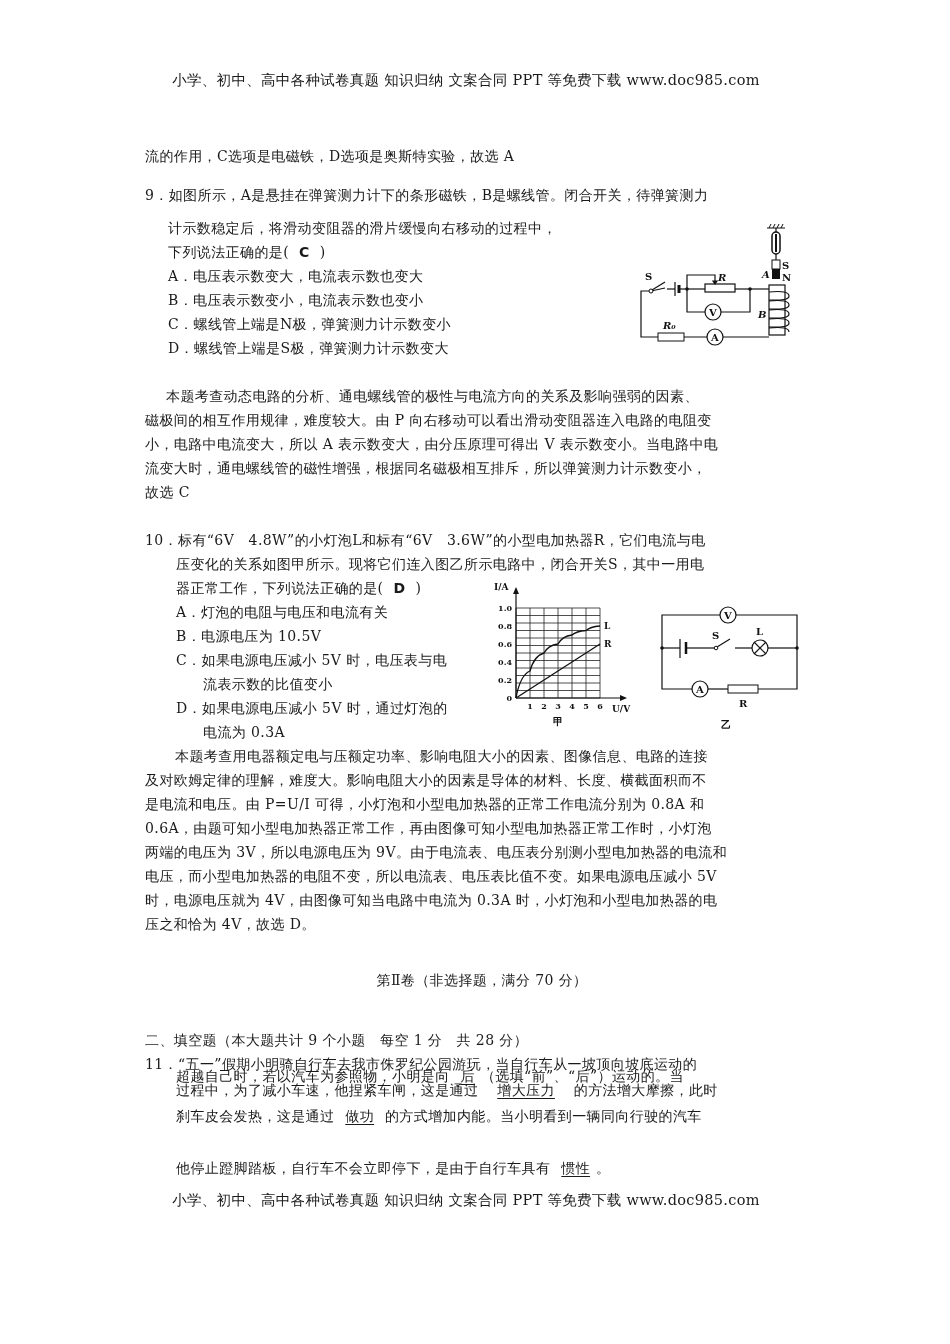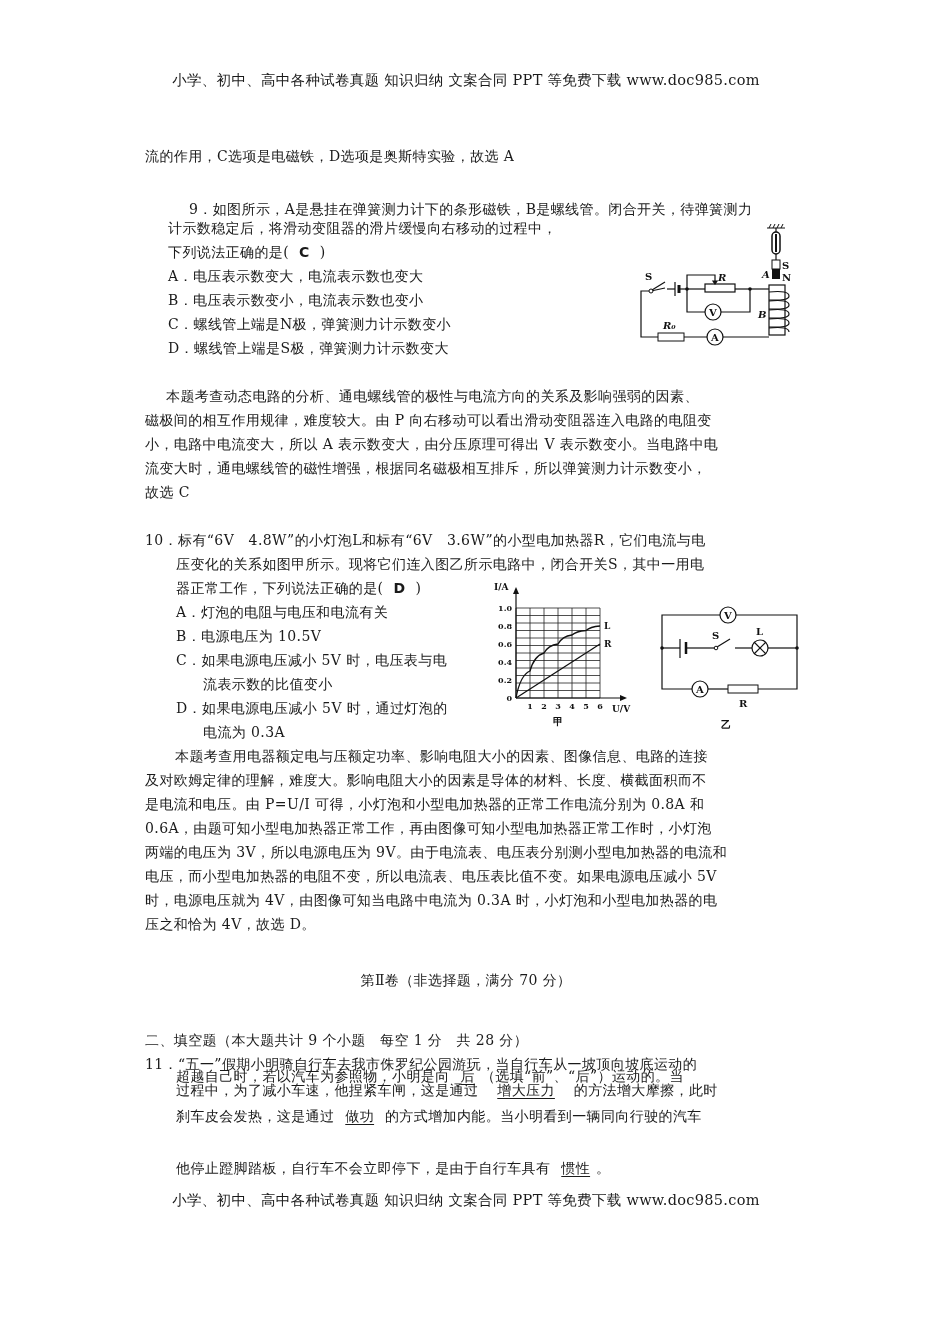--- a/index.html
+++ b/index.html
@@ -17,21 +17,21 @@
     svg text { font-family: "DejaVu Serif", "Liberation Serif", serif; font-weight: bold; fill: #111; }
   </style>
 </head>
 <body>
 
 <div class="line hdr center" style="top:69px;">小学、初中、高中各种试卷真题 知识归纳 文案合同 PPT 等免费下载   www.doc985.com</div>
 
 <div class="line" style="left:145px; top:145px;">流的作用，C选项是电磁铁，D选项是奥斯特实验，故选 A</div>
 
 <div>
-  <div class="line" style="left:145px; top:198px;margin-left:44px;">
+  <div class="line" style="left:145px; top:184px;">
     <span>9．</span><span>如图所示，A是悬挂在弹簧测力计下的条形磁铁，B是螺线管。闭合开关，待弹簧测力</span>
   </div>
   <div class="line" style="left:168px; top:217px;">计示数稳定后，将滑动变阻器的滑片缓慢向右移动的过程中，</div>
   <div class="line" style="left:168px; top:241px;">
     <span>下列说法正确的是(</span><span class="ans">C</span><span>)</span>
   </div>
   <div class="line" style="left:168px; top:265px;">A．电压表示数变大，电流表示数也变大</div>
   <div class="line" style="left:168px; top:289px;">B．电压表示数变小，电流表示数也变小</div>
   <div class="line" style="left:168px; top:313px;">C．螺线管上端是N极，弹簧测力计示数变小</div>
   <div class="line" style="left:168px; top:337px;">D．螺线管上端是S极，弹簧测力计示数变大</div>
@@ -226,21 +226,21 @@
   <div class="line" style="left:175px; top:745px;">本题考查用电器额定电与压额定功率、影响电阻大小的因素、图像信息、电路的连接</div>
   <div class="line" style="left:145px; top:769px;">及对欧姆定律的理解，难度大。影响电阻大小的因素是导体的材料、长度、横截面积而不</div>
   <div class="line" style="left:145px; top:793px;">是电流和电压。由 P=U/I 可得，小灯泡和小型电加热器的正常工作电流分别为 0.8A 和</div>
   <div class="line" style="left:145px; top:817px;">0.6A，由题可知小型电加热器正常工作，再由图像可知小型电加热器正常工作时，小灯泡</div>
   <div class="line" style="left:145px; top:841px;">两端的电压为 3V，所以电源电压为 9V。由于电流表、电压表分别测小型电加热器的电流和</div>
   <div class="line" style="left:145px; top:865px;">电压，而小型电加热器的电阻不变，所以电流表、电压表比值不变。如果电源电压减小 5V</div>
   <div class="line" style="left:145px; top:889px;">时，电源电压就为 4V，由图像可知当电路中电流为 0.3A 时，小灯泡和小型电加热器的电</div>
   <div class="line" style="left:145px; top:913px;">压之和恰为 4V，故选 D。</div>
 </div>
 
-<div class="line center" style="top:969px;">第Ⅱ卷（非选择题，满分 70 分）</div>
+<div class="line center" style="top:969px;margin-left:16px;">第Ⅱ卷（非选择题，满分 70 分）</div>
 <div class="line" style="left:145px; top:1029px;">二、填空题（本大题共计 9 个小题　每空 1 分　共 28 分）</div>
 
 <div>
   <div class="line" style="left:145px; top:1053px;">
     <span>11．</span><span>“五一”假期小明骑自行车去我市侏罗纪公园游玩，当自行车从一坡顶向坡底运动的</span>
   </div>
   <div class="line" style="left:176px; top:1079px;">
     <span>过程中，为了减小车速，他捏紧车闸，这是通过</span>
     <span class="u" style="padding:0 14px;">增大压力</span>
     <span>的方法增大摩擦，此时</span>

